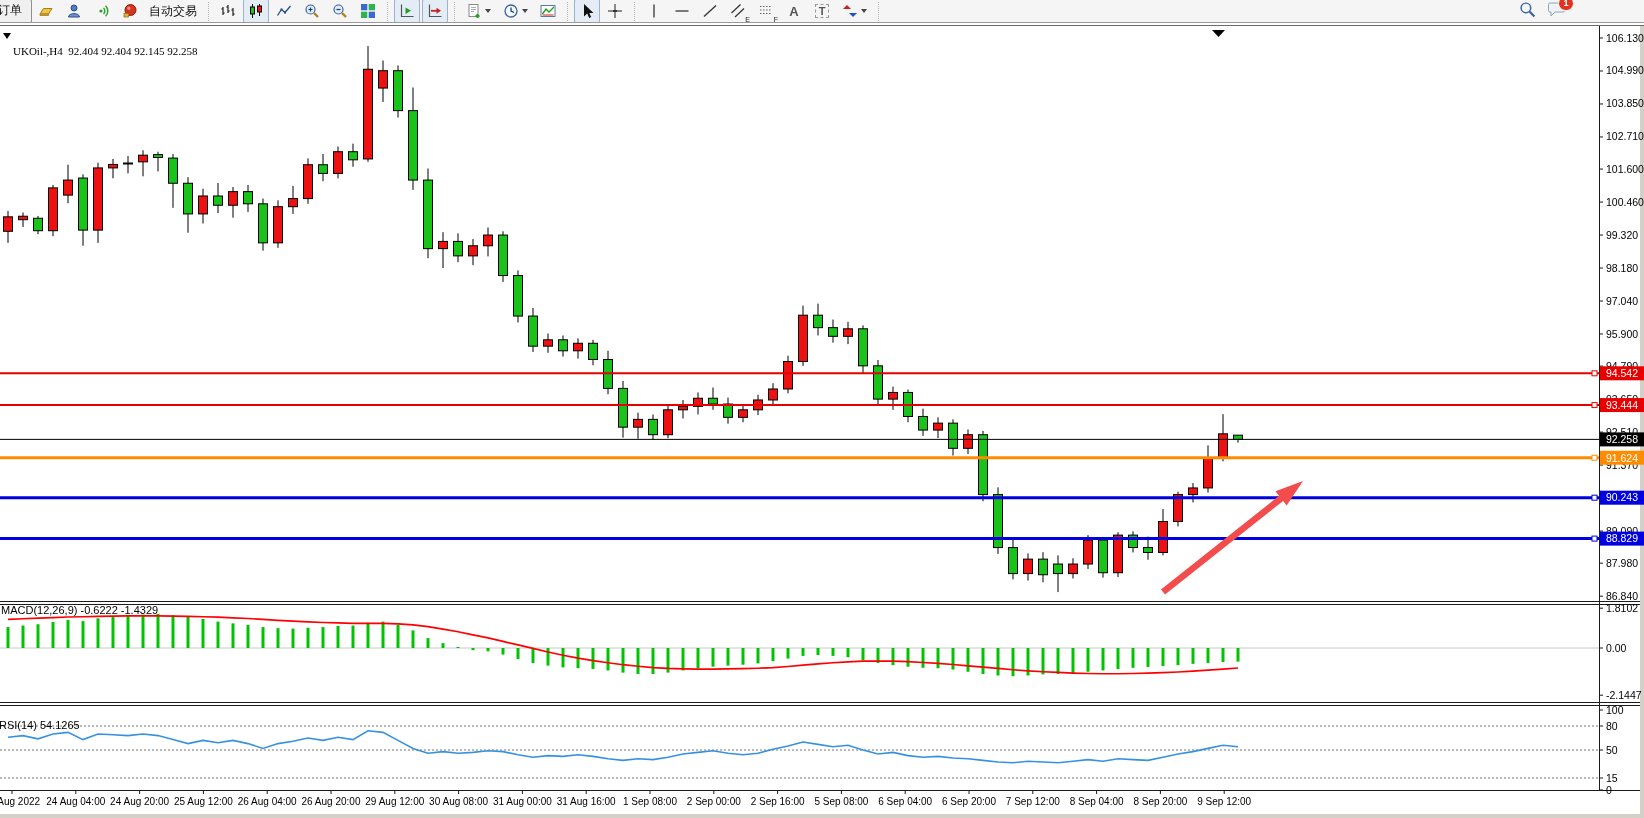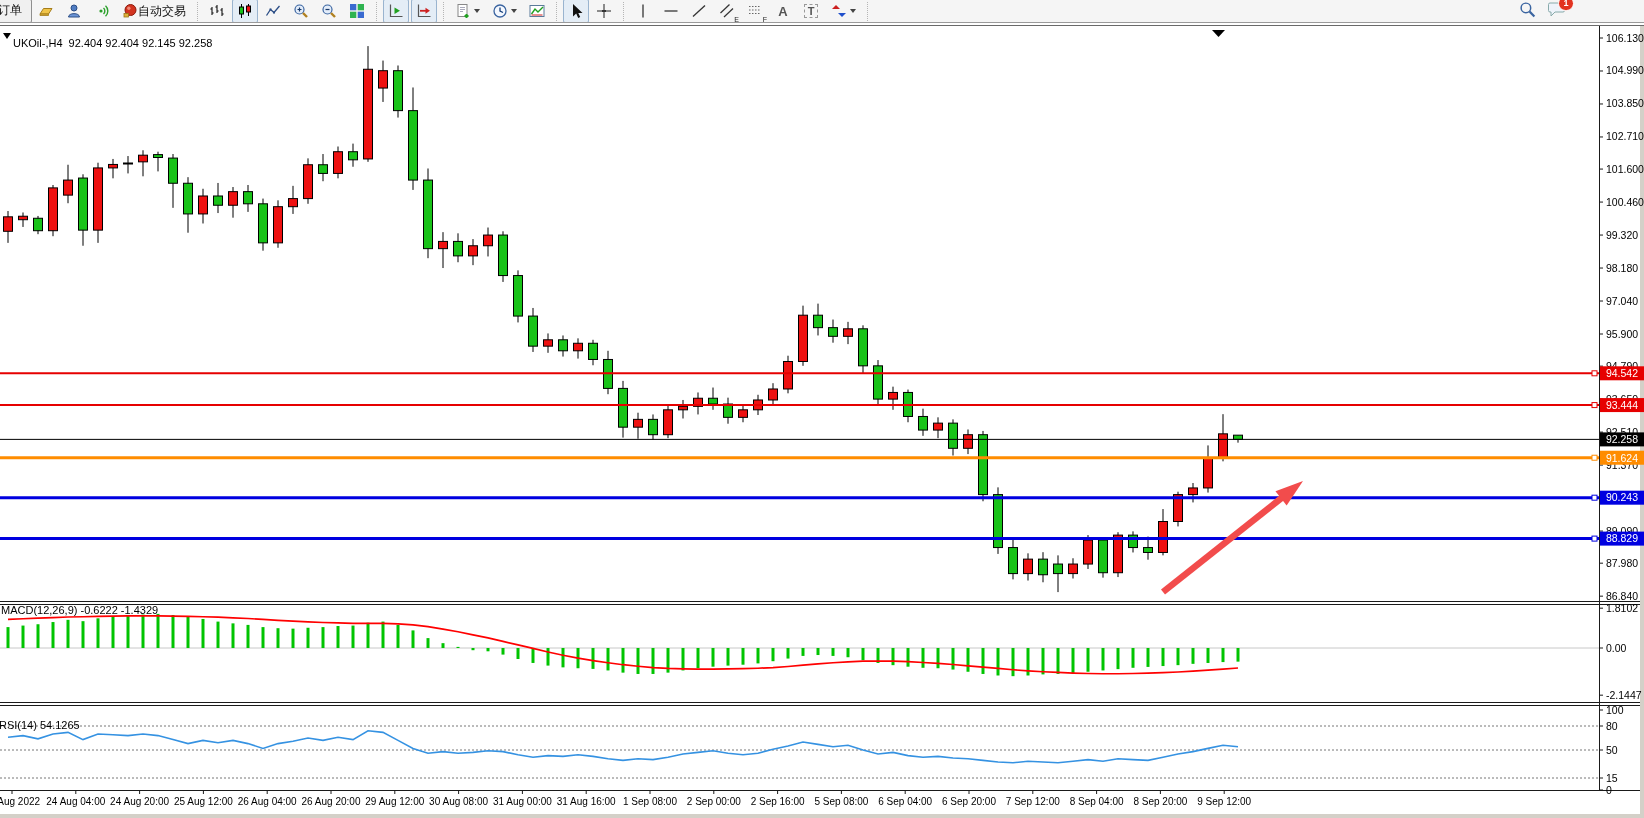--- a/index.html
+++ b/index.html
@@ -7,36 +7,36 @@
   
   #toolbar{position:absolute;top:0;left:0;width:1644px;height:23px;background:#f5f5f5;
     border-bottom:1px solid #9a9a9a;display:flex;align-items:center;box-sizing:border-box;overflow:hidden;}
   .order-btn{margin-left:-12px;padding:2px 9px 3px 9px;border:1px solid #8f8f8f;background:#f0f0f0;
     font-size:12px;color:#111;border-radius:2px;white-space:nowrap;}
   .tb{display:inline-flex;align-items:center;justify-content:center;width:24px;height:22px;
     margin:0 1px;border:1px solid transparent;border-radius:2px;flex:none;}
   .tb.active{border:1px solid #9ab4cf;background:#e4edf6;}
   .tb.wide{width:auto;padding:0 4px;}
   .sep{border-left:1px dotted #b5b5b5;height:19px;margin:0 5px;flex:none;}
-  .autotrade{display:inline-flex;align-items:center;gap:0;padding:1px 6px;font-size:12px;color:#111;white-space:nowrap;}
+  .autotrade{display:inline-flex;align-items:center;gap:11px;padding:1px 6px;font-size:12px;color:#111;white-space:nowrap;}
   .caret{width:0;height:0;border-left:3px solid transparent;border-right:3px solid transparent;
     border-top:4px solid #444;margin-left:3px;}
   .tfbtn{display:inline-block;padding:3px 6px;font-size:11px;color:#333;margin:0 1px;
     border:1px solid transparent;border-radius:2px;cursor:default;}
   .tfbtn.active{border:1px solid #9ab4cf;background:#e8eef5;}
   #tf-group{display:flex;align-items:center;}
   .right-group{margin-left:auto;margin-right:78px;display:flex;align-items:center;gap:12px;}
   .chatwrap{position:relative;}
   .badge{position:absolute;top:-5px;right:-8px;background:#e23320;color:#fff;border-radius:8px;
     font-size:9px;font-weight:bold;width:14px;height:13px;line-height:13px;text-align:center;border:1px solid #fff;}
   
   #chart-wrap{position:absolute;top:25px;left:0;width:1644px;height:793px;}
   #chart{position:absolute;top:0;left:0;}
   .overlay-label{position:absolute;font-size:11px;color:#000;white-space:pre;}
-  #symbol-title{top:12px;left:13px;}
+  #symbol-title{top:20px;left:13px;font-family:Liberation Serif, serif;}
   #title-tri{position:absolute;top:8px;left:3px;width:0;height:0;border-left:4px solid transparent;
     border-right:4px solid transparent;border-top:6px solid #000;}
   #macd-label{top:579px;left:1px;}
   #rsi-label{top:682px;left:-1px;margin-top:12px;}
   svg text{font-family:"Liberation Sans",sans-serif;}
 </style>
 </head>
 <body>
 
 <div id="app">

